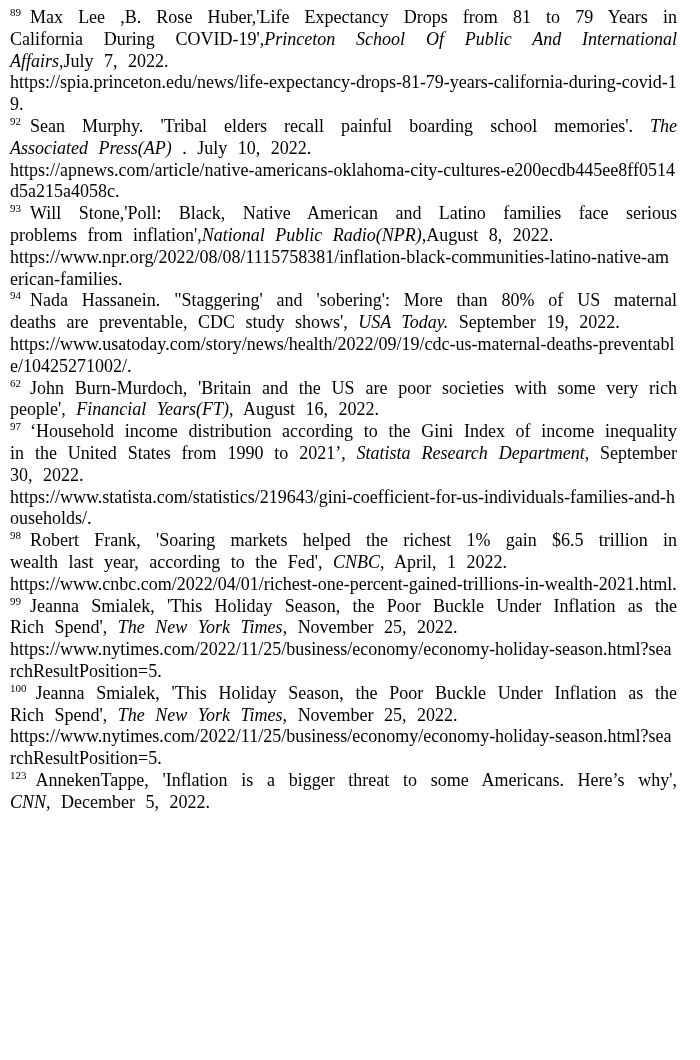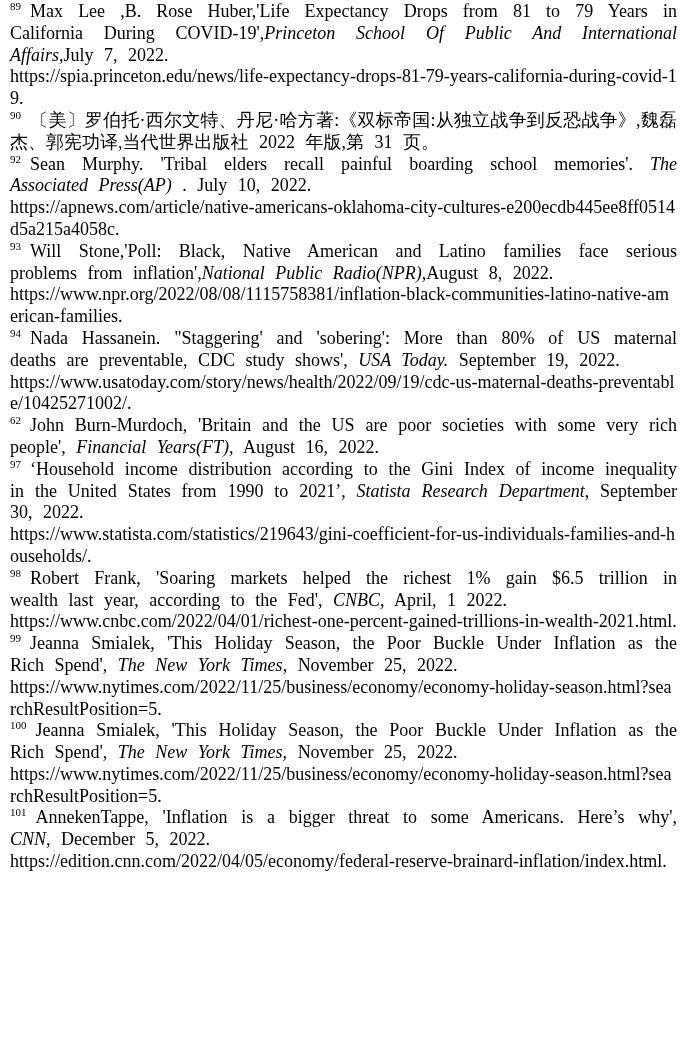--- a/index.html
+++ b/index.html
@@ -1,20 +1,20 @@
 <!DOCTYPE html>
 <html><head>
 <meta charset="utf-8">
 <style>
   html, body { margin: 0; padding: 0; background: #ffffff; }
   .page {
     box-sizing: border-box;
     width: 700px;
     min-height: 1060px;
-    padding: 1px 23px 4px 10px;
+    padding: 7px 23px 4px 10px;
     background: #ffffff;
     color: #000000;
     font-family: "Liberation Serif", "DejaVu Serif", serif;
     font-size: 18px;
     line-height: 21.8px;
     text-align: justify;
     word-spacing: 6px;
   }
   p.footnote { margin: 0; padding: 0; }
   sup.fn-marker {
@@ -31,24 +31,23 @@
     word-break: break-all;
     word-spacing: 0;
   }
 </style>
 </head>
 <body>
 
 <div class="page">
   <div id="footnote-list">
       <p class="footnote"><sup class="fn-marker">89</sup><span class="seg-normal">Max Lee ,B. Rose Huber,'Life Expectancy Drops from 81 to 79 Years in California During COVID-19',</span><span class="seg-italic">Princeton School Of Public And International Affairs</span><span class="seg-normal">,July 7, 2022.</span><br><span class="seg-url">https://spia.princeton.edu/news/life-expectancy-drops-81-79-years-california-during-covid-19.</span></p>
-      <p class="footnote"><sup class="fn-marker">90</sup><span class="seg-normal">〔美〕罗伯托·西尔文特、丹尼·哈方著:《双标帝国:从独立战争到反恐战争》,魏磊杰、郭宪功译,当代世界出版社 2022 年版,第 31 页。</span></p>
       <p class="footnote"><sup class="fn-marker">92</sup><span class="seg-normal">Sean Murphy. 'Tribal elders recall painful boarding school memories'. </span><span class="seg-italic">The Associated Press(AP)</span><span class="seg-normal"> . July 10, 2022.</span><br><span class="seg-url">https://apnews.com/article/native-americans-oklahoma-city-cultures-e200ecdb445ee8ff0514d5a215a4058c.</span></p>
       <p class="footnote"><sup class="fn-marker">93</sup><span class="seg-normal">Will Stone,'Poll: Black, Native American and Latino families face serious problems from inflation',</span><span class="seg-italic">National Public Radio(NPR)</span><span class="seg-normal">,August 8, 2022.</span><br><span class="seg-url">https://www.npr.org/2022/08/08/1115758381/inflation-black-communities-latino-native-american-families.</span></p>
       <p class="footnote"><sup class="fn-marker">94</sup><span class="seg-normal">Nada Hassanein. "Staggering' and 'sobering': More than 80% of US maternal deaths are preventable, CDC study shows', </span><span class="seg-italic">USA Today.</span><span class="seg-normal"> September 19, 2022.</span><br><span class="seg-url">https://www.usatoday.com/story/news/health/2022/09/19/cdc-us-maternal-deaths-preventable/10425271002/.</span></p>
       <p class="footnote"><sup class="fn-marker">62</sup><span class="seg-normal">John Burn-Murdoch, 'Britain and the US are poor societies with some very rich people', </span><span class="seg-italic">Financial Years(FT),</span><span class="seg-normal"> August 16, 2022.</span><br></p>
       <p class="footnote"><sup class="fn-marker">97</sup><span class="seg-normal">‘Household income distribution according to the Gini Index of income inequality in the United States from 1990 to 2021’, </span><span class="seg-italic">Statista Research Department</span><span class="seg-normal">, September 30, 2022.</span><br><span class="seg-url">https://www.statista.com/statistics/219643/gini-coefficient-for-us-individuals-families-and-households/.</span></p>
       <p class="footnote"><sup class="fn-marker">98</sup><span class="seg-normal">Robert Frank, 'Soaring markets helped the richest 1% gain $6.5 trillion in wealth last year, according to the Fed', </span><span class="seg-italic">CNBC,</span><span class="seg-normal"> April, 1 2022.</span><br><span class="seg-url">https://www.cnbc.com/2022/04/01/richest-one-percent-gained-trillions-in-wealth-2021.html.</span></p>
       <p class="footnote"><sup class="fn-marker">99</sup><span class="seg-normal">Jeanna Smialek, 'This Holiday Season, the Poor Buckle Under Inflation as the Rich Spend', </span><span class="seg-italic">The New York Times</span><span class="seg-normal">, November 25, 2022.</span><br><span class="seg-url">https://www.nytimes.com/2022/11/25/business/economy/economy-holiday-season.html?searchResultPosition=5.</span></p>
       <p class="footnote"><sup class="fn-marker">100</sup><span class="seg-normal">Jeanna Smialek, 'This Holiday Season, the Poor Buckle Under Inflation as the Rich Spend', </span><span class="seg-italic">The New York Times,</span><span class="seg-normal"> November 25, 2022.</span><br><span class="seg-url">https://www.nytimes.com/2022/11/25/business/economy/economy-holiday-season.html?searchResultPosition=5.</span></p>
-      <p class="footnote"><sup class="fn-marker">101</sup><span class="seg-normal">AnnekenTappe, 'Inflation is a bigger threat to some Americans. Here’s why', </span><span class="seg-italic">CNN,</span><span class="seg-normal"> December 5, 2022.</span><br><span class="seg-url">https://edition.cnn.com/2022/04/05/economy/federal-reserve-brainard-inflation/index.html.</span></p>
+      <p class="footnote"><sup class="fn-marker">123</sup><span class="seg-normal">AnnekenTappe, 'Inflation is a bigger threat to some Americans. Here’s why', </span><span class="seg-italic">CNN,</span><span class="seg-normal"> December 5, 2022.</span><br></p>
     </div>
 </div>
 
 </body></html>

